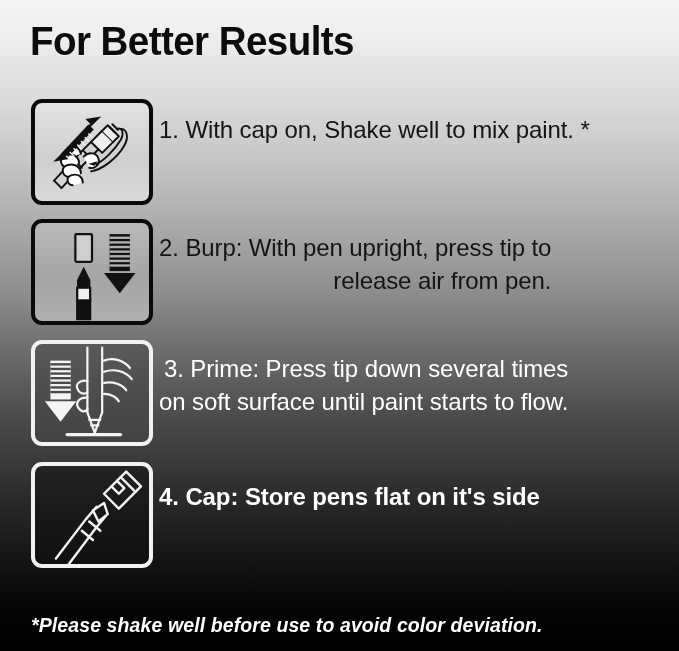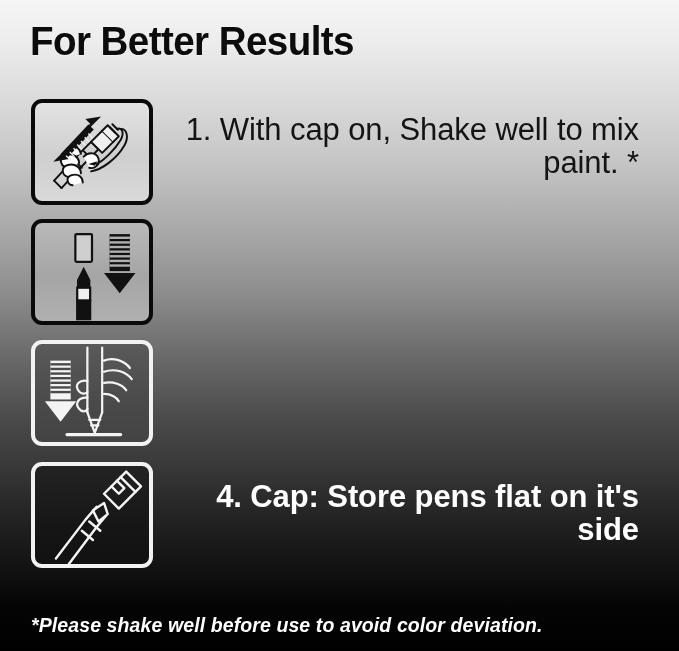--- a/index.html
+++ b/index.html
@@ -93,23 +93,23 @@
   .icon-box svg {
     position: absolute;
     left: 0;
     top: 0;
     width: 100%;
     height: 100%;
     display: block;
   }
 
   .step-text {
-    margin-left: 16px;
+    margin-left: 6px;
     padding-top: 14px;
-    font-size: 31px;
+    font-size: 24px;
     line-height: 33px;
     letter-spacing: -0.1px;
     max-width: 470px;
   }
   .step-1 .step-text,
   .step-2 .step-text { color: #141414; }
   .step-3 .step-text,
   .step-4 .step-text { color: #ffffff; }
   .step-2 .step-text { padding-top: 12px; }
   .step-3 .step-text { padding-top: 12px; }
@@ -206,20 +206,24 @@
             <path d="M80 26 L102 26"></path>
             <path d="M80 31 L102 31"></path>
             <path d="M80 36 L102 36"></path>
             <path d="M80 41 L102 41"></path>
             <path d="M80 46 L102 46"></path>
           </g>
           <path d="M74 54 L108 54 L91 76 Z" fill="#111"></path>
         </g>
       </svg>
     </div>
+    <div class="step-text">
+      <span style="display: block;">2. Burp: With pen upright, press tip to</span>
+      <span style="display: block;">release air from pen.</span>
+    </div>
   </div>
 
   <div class="step step-3">
     <div class="icon-box dark b3">
       <svg viewBox="0 0 122 106" xmlns="http://www.w3.org/2000/svg">
         <g stroke="#f4f4f4" stroke-width="2.4" fill="none" stroke-linejoin="round" stroke-linecap="round">
 
           <path d="M56 4 L56 74 M72 4 L72 74"></path>
           <path d="M56 74 L64 96 L72 74"></path>
           <path d="M58 82 L70 82"></path>
@@ -244,20 +248,24 @@
             <path d="M16 32 L38 32"></path>
             <path d="M16 37 L38 37"></path>
             <path d="M16 42 L38 42"></path>
             <path d="M16 47 L38 47"></path>
             <path d="M16 52 L38 52"></path>
           </g>
           <path d="M10 62 L44 62 L27 84 Z" fill="#f4f4f4"></path>
         </g>
       </svg>
     </div>
+    <div class="step-text">
+      <span style="display: block;">3. Prime: Press tip down several times</span>
+      <span style="display: block;">on soft surface until paint starts to flow.</span>
+    </div>
   </div>
 
   <div class="step step-4">
     <div class="icon-box dark b4">
       <svg viewBox="0 0 122 106" xmlns="http://www.w3.org/2000/svg">
         <g stroke="#f4f4f4" stroke-width="2.6" fill="none" stroke-linejoin="round" stroke-linecap="round">
 
           <path d="M22 100 L54 58 L66 44"></path>
           <path d="M36 106 L66 66 L76 54"></path>
 

